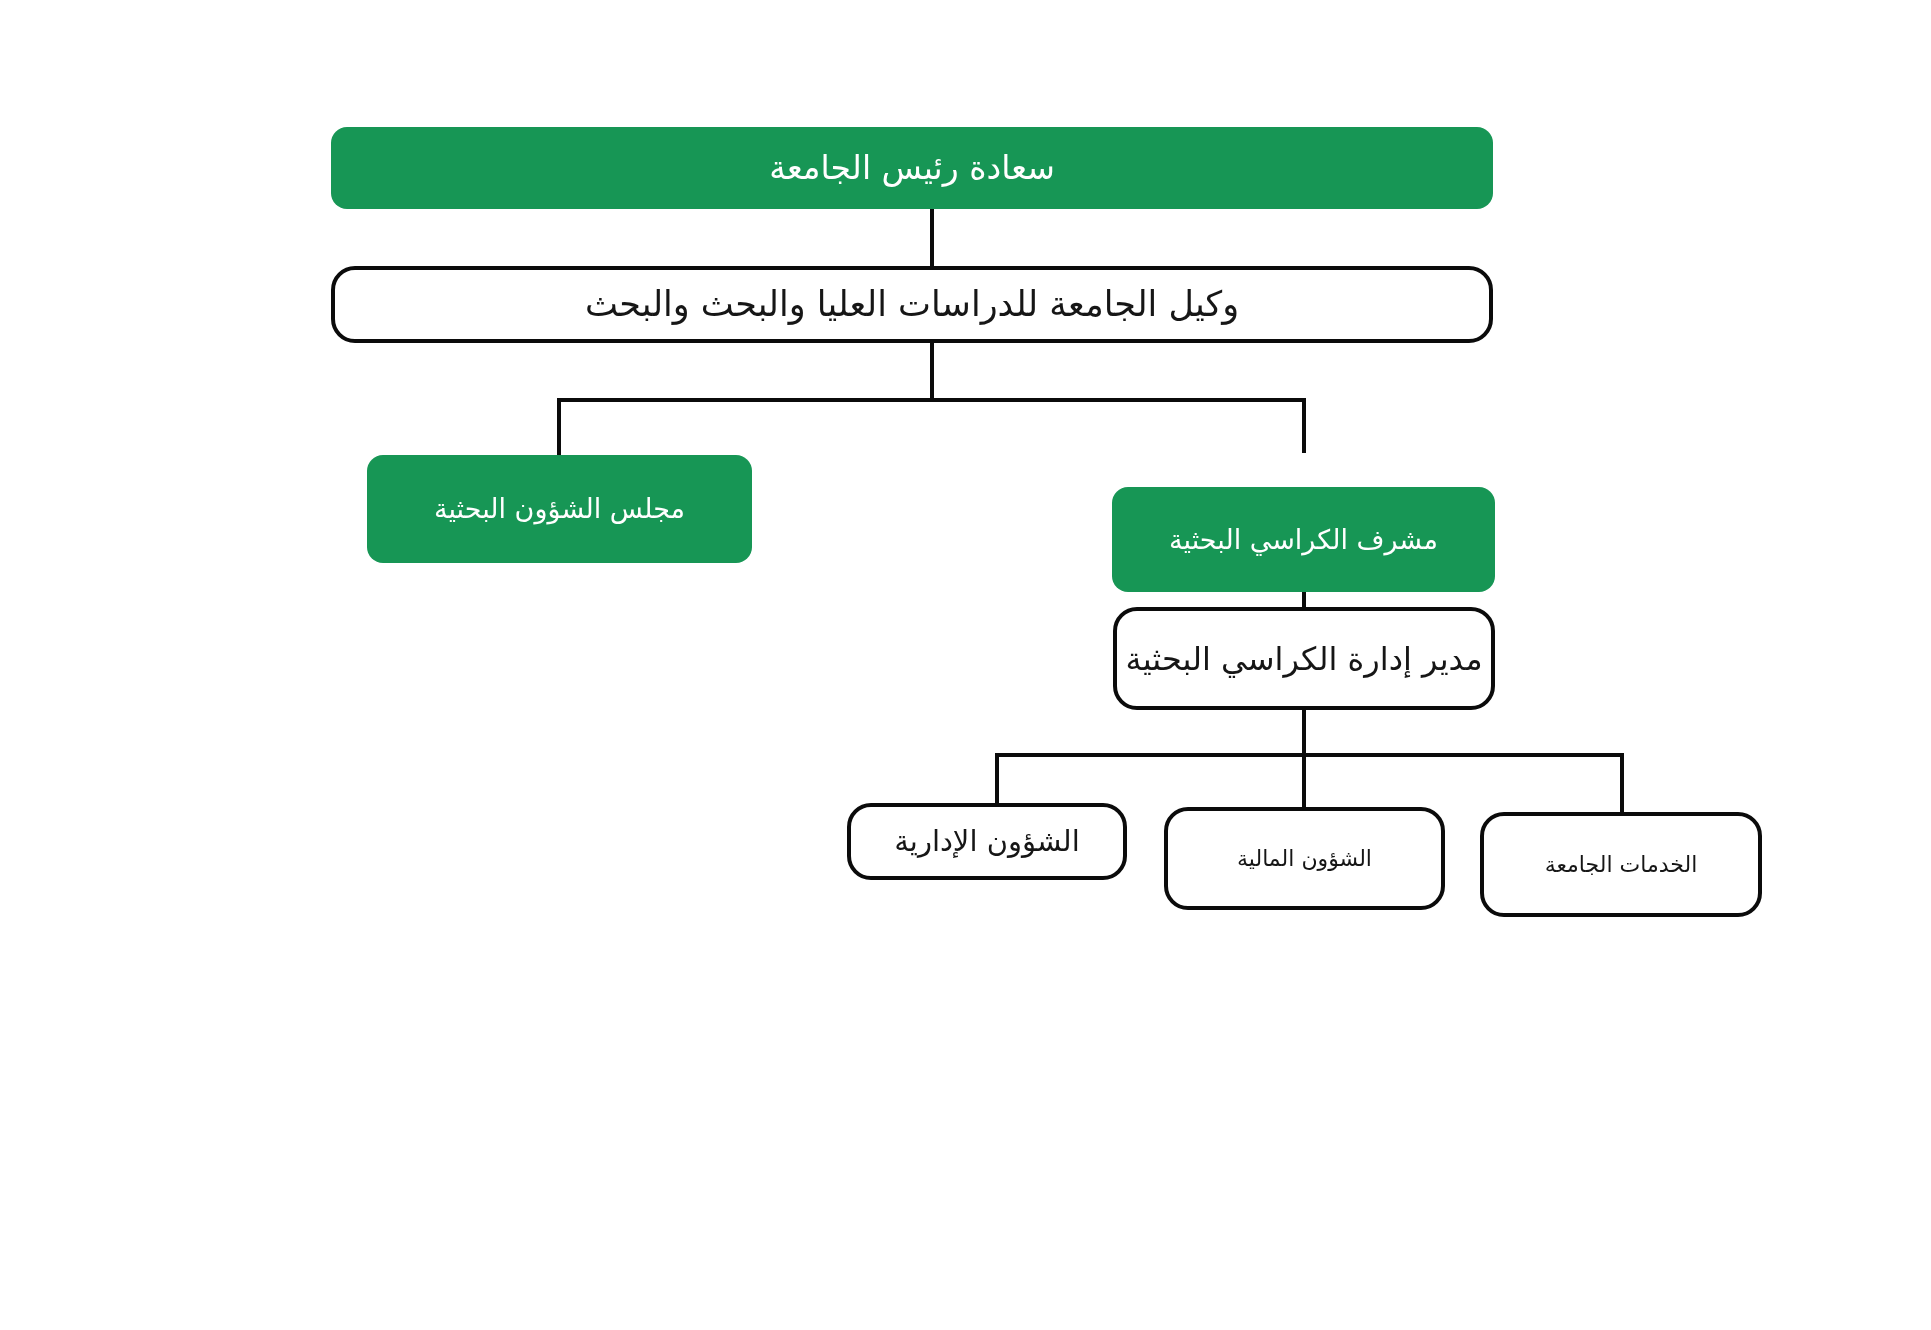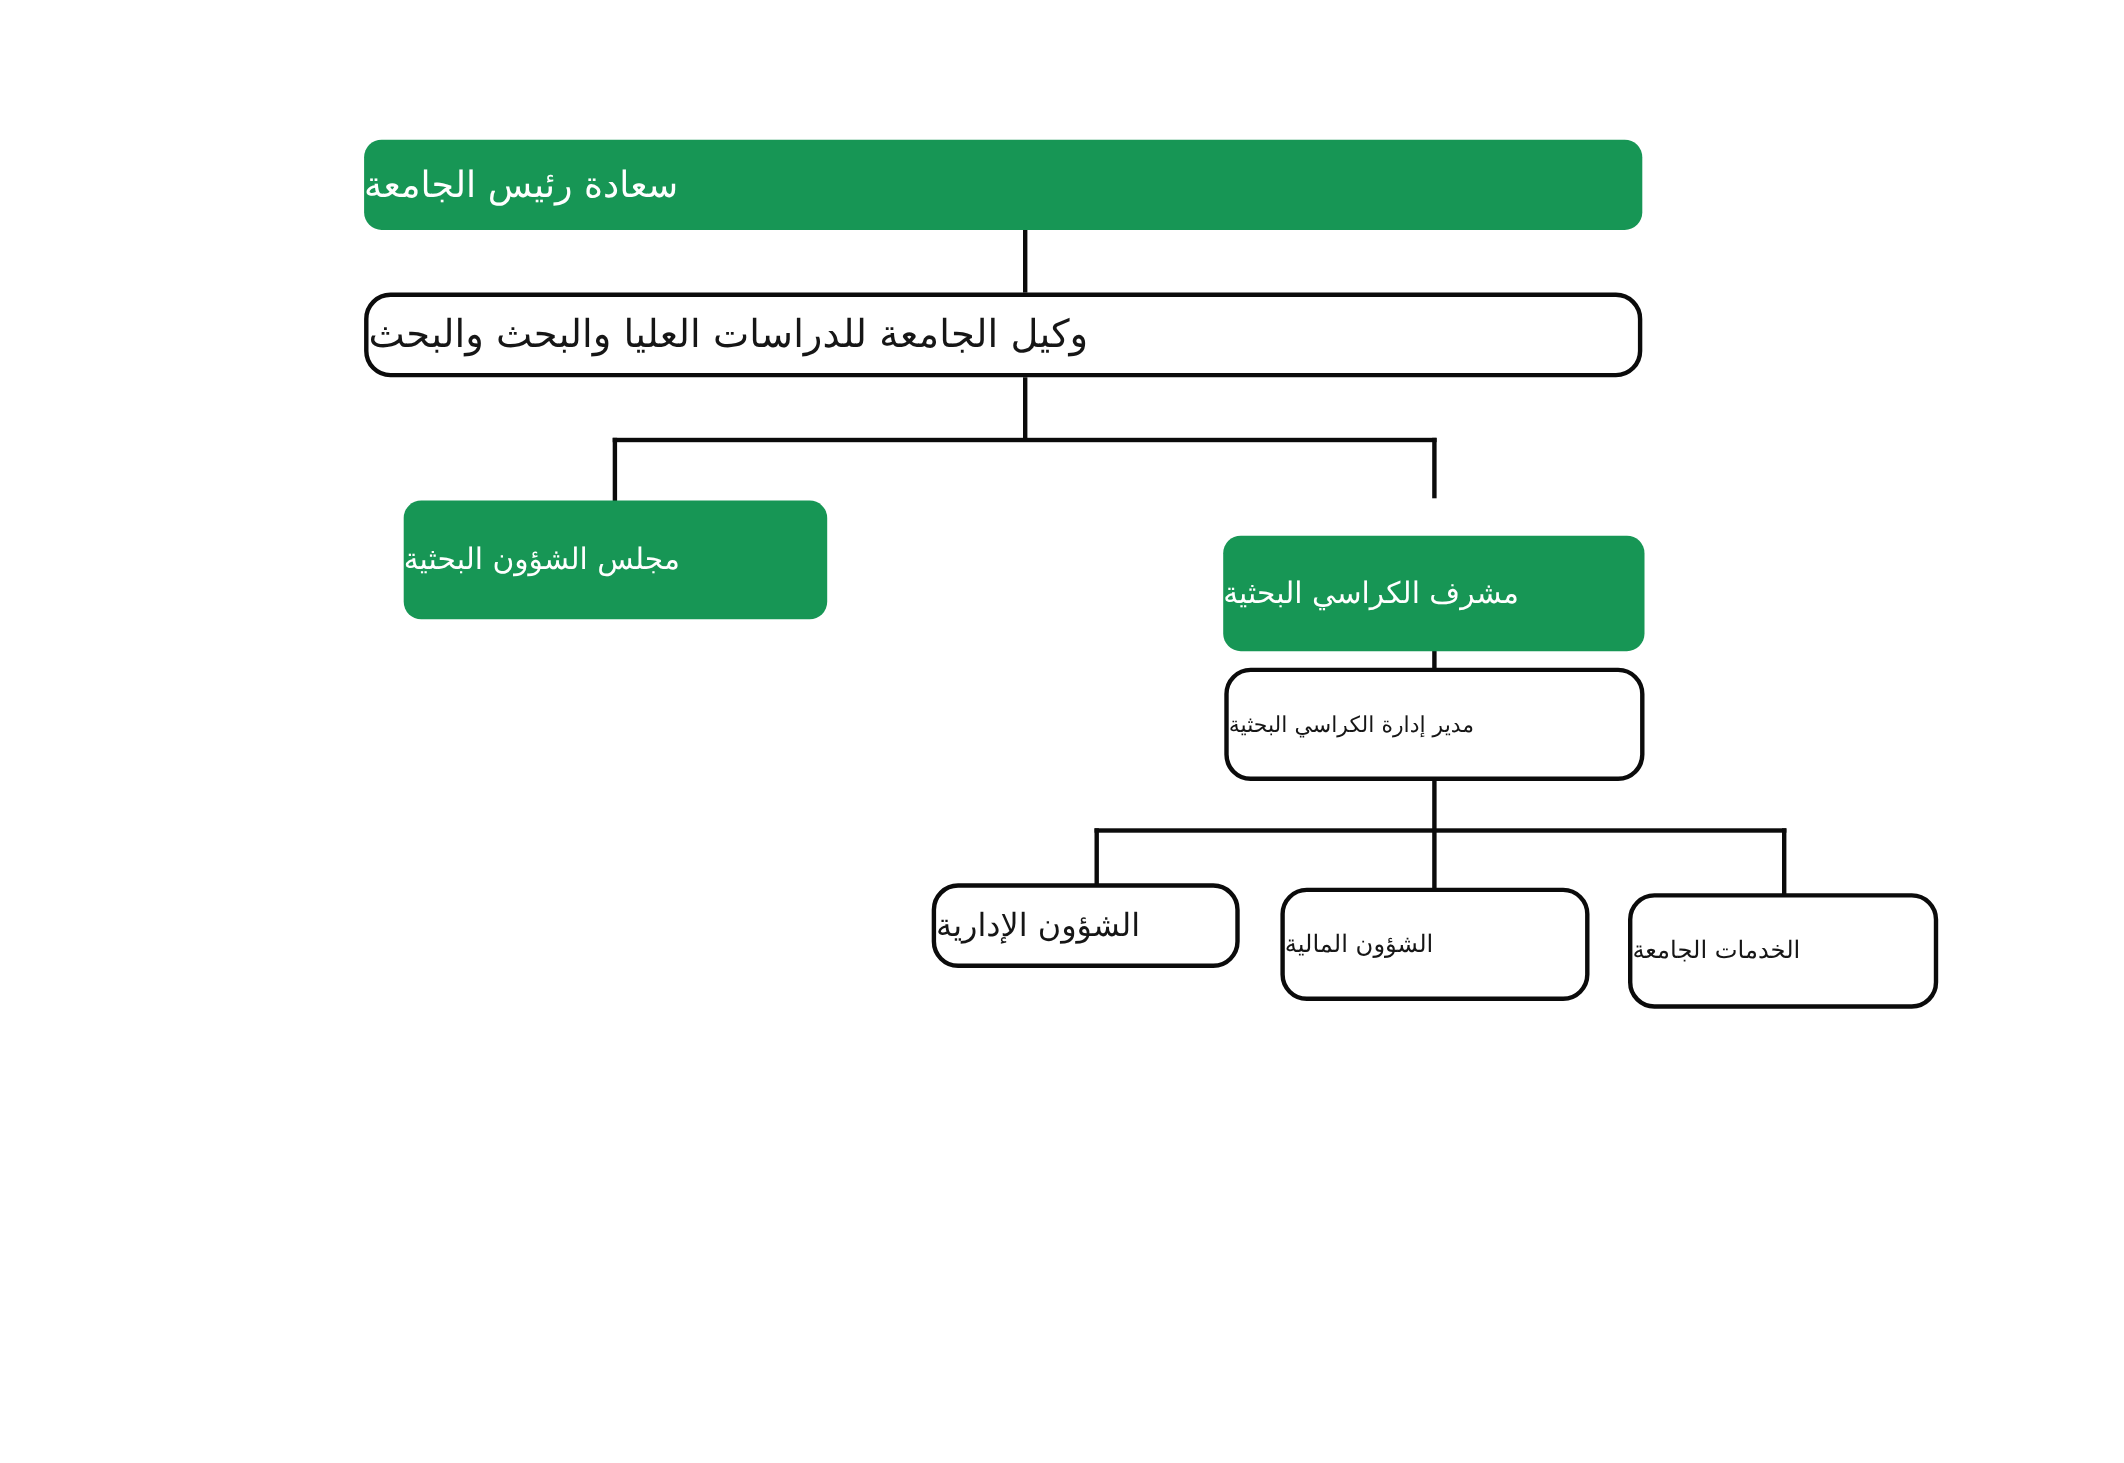--- a/index.html
+++ b/index.html
@@ -12,21 +12,21 @@
     width: 1931px;
     height: 1330px;
     background: #ffffff;
     font-family: "DejaVu Sans", sans-serif;
     overflow: hidden;
   }
   .node {
     position: absolute;
     display: flex;
     align-items: center;
-    justify-content: flex-end;
+    justify-content: center;
     text-align: center;
     direction: rtl;
     box-sizing: border-box;
     line-height: 1.25;
   }
   .node.green {
     background: #179655;
     color: #ffffff;
     border-radius: 16px;
   }
@@ -39,21 +39,21 @@
   .connector {
     position: absolute;
     background: #0b0b0b;
   }
 
   
   .n-president   { left: 331px;  top: 127px; width: 1162px; height: 82px;  font-size: 33px; border-radius: 14px; }
   .n-vp          { left: 331px;  top: 266px; width: 1162px; height: 77px;  font-size: 35px; border-radius: 22px; }
   .n-council     { left: 367px;  top: 455px; width: 385px;  height: 108px; font-size: 27px; border-radius: 26px; }
   .n-supervisor  { left: 1112px; top: 451px; width: 383px;  height: 105px; font-size: 27px; border-radius: 26px; margin-top: 36px; }
-  .n-director    { left: 1113px; top: 607px; width: 382px;  height: 103px; font-size: 20px; border-radius: 28px; }
+  .n-director    { left: 1113px; top: 607px; width: 382px;  height: 103px; font-size: 32px; border-radius: 28px; }
   .n-admin       { left: 847px;  top: 803px; width: 280px;  height: 77px; font-size: 29px; }
   .n-finance     { left: 1164px; top: 807px; width: 281px;  height: 103px; font-size: 22px; }
   .n-support     { left: 1480px; top: 812px; width: 282px;  height: 105px; font-size: 22px; }
 
   
   .c-v1 { left: 930px;  top: 209px; width: 4px;   height: 57px; }
   .c-v2 { left: 930px;  top: 343px; width: 4px;   height: 57px; }
   .c-h1 { left: 557px;  top: 398px; width: 749px; height: 4px;  }
   .c-v3 { left: 557px;  top: 398px; width: 4px;   height: 59px; }
   .c-v4 { left: 1302px; top: 398px; width: 4px;   height: 55px; }

